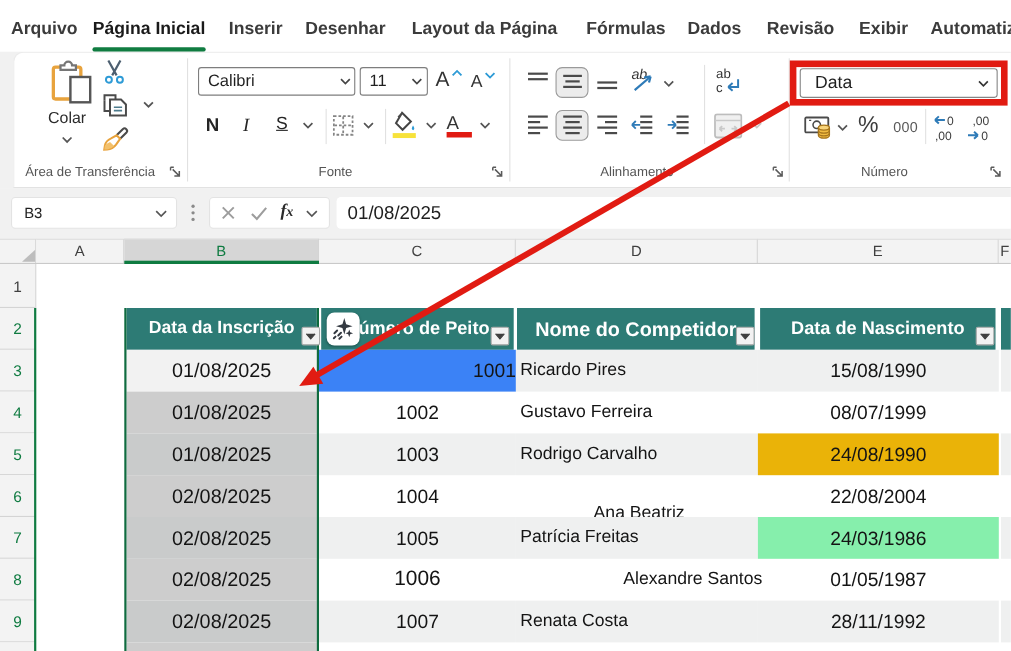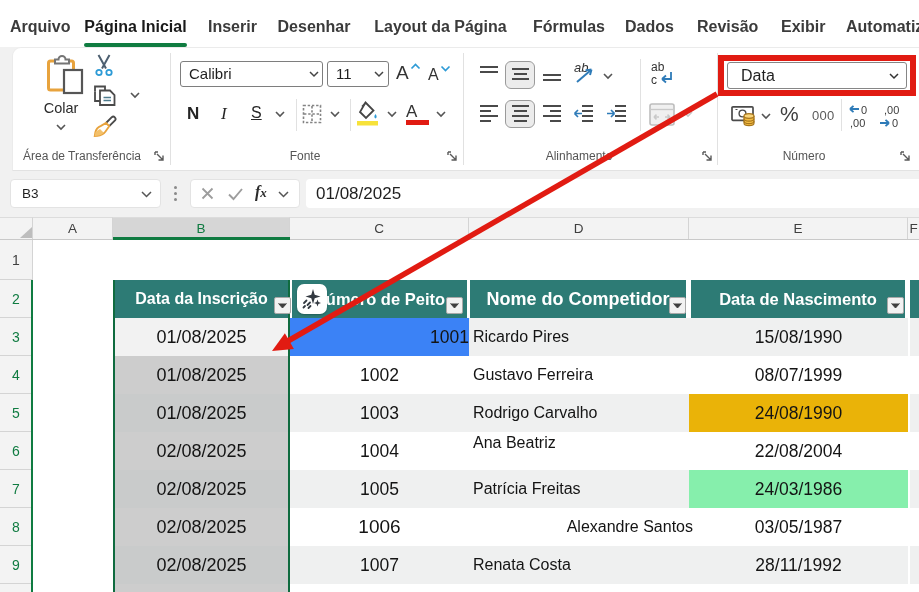--- a/index.html
+++ b/index.html
@@ -313,31 +313,31 @@
 <div class="dcell" style="left:290px;width:179px;top:356px;font-size:17.5px;">1002</div>
 <div class="dcell" style="left:290px;width:179px;top:394px;font-size:17.5px;background:#eff0f0;">1003</div>
 <div class="dcell" style="left:290px;width:179px;top:432px;font-size:17.5px;">1004</div>
 <div class="dcell" style="left:290px;width:179px;top:470px;font-size:17.5px;background:#eff0f0;">1005</div>
 <div class="dcell" style="left:290px;width:179px;top:508px;font-size:19px;">1006</div>
 <div class="dcell" style="left:290px;width:179px;top:546px;font-size:17.5px;background:#eff0f0;">1007</div>
 
 <div class="dcell" style="left:469px;width:220px;top:318px;background:#eff0f0;font-size:16px;text-align:left;padding-left:4px;box-sizing:border-box;">Ricardo Pires</div>
 <div class="dcell" style="left:469px;width:220px;top:356px;font-size:16px;text-align:left;padding-left:4px;box-sizing:border-box;">Gustavo Ferreira</div>
 <div class="dcell" style="left:469px;width:220px;top:394px;background:#eff0f0;font-size:16px;text-align:left;padding-left:4px;box-sizing:border-box;">Rodrigo Carvalho</div>
-<div class="dcell" style="left:469px;width:220px;top:424px;font-size:16px;text-align:left;padding-left:4px;box-sizing:border-box;">Ana Beatriz</div>
+<div class="dcell" style="left:469px;width:220px;top:448px;font-size:16px;text-align:center;padding-left:4px;box-sizing:border-box;">Ana Beatriz</div>
 <div class="dcell" style="left:469px;width:220px;top:470px;background:#eff0f0;font-size:16px;text-align:left;padding-left:4px;box-sizing:border-box;">Patrícia Freitas</div>
 <div class="dcell" style="left:473px;width:220px;top:508px;font-size:16px;text-align:right;padding-left:4px;box-sizing:border-box;">Alexandre Santos</div>
 <div class="dcell" style="left:469px;width:220px;top:546px;background:#eff0f0;font-size:16px;text-align:left;padding-left:4px;box-sizing:border-box;">Renata Costa</div>
 
 <div class="dcell" style="left:689px;width:219px;top:318px;font-size:17.5px;background:#eff0f0;">15/08/1990</div>
 <div class="dcell" style="left:689px;width:219px;top:356px;font-size:17.5px;">08/07/1999</div>
 <div class="dcell" style="left:689px;width:219px;top:394px;font-size:17.5px;background:#eab308;">24/08/1990</div>
 <div class="dcell" style="left:689px;width:219px;top:432px;font-size:17.5px;">22/08/2004</div>
 <div class="dcell" style="left:689px;width:219px;top:470px;font-size:17.5px;background:#86efac;">24/03/1986</div>
-<div class="dcell" style="left:689px;width:219px;top:508px;font-size:17.5px;">03/05/1987</div>
+<div class="dcell" style="left:689px;width:219px;top:508px;font-size:17.5px;">01/05/1987</div>
 <div class="dcell" style="left:689px;width:219px;top:546px;font-size:17.5px;background:#eff0f0;">28/11/1992</div>
 
 <div class="ab" style="left:910px;width:9px;top:318px;height:38px;background:#eff0f0;"></div>
 <div class="ab" style="left:910px;width:9px;top:394px;height:38px;background:#eff0f0;"></div>
 <div class="ab" style="left:910px;width:9px;top:470px;height:38px;background:#eff0f0;"></div>
 <div class="ab" style="left:910px;width:9px;top:546px;height:38px;background:#eff0f0;"></div>
 
 <div class="ab" style="left:113px;top:280px;width:2px;height:312px;background:#0f6b3f;"></div>
 <div class="ab" style="left:288px;top:280px;width:2px;height:312px;background:#0f6b3f;"></div>
 

